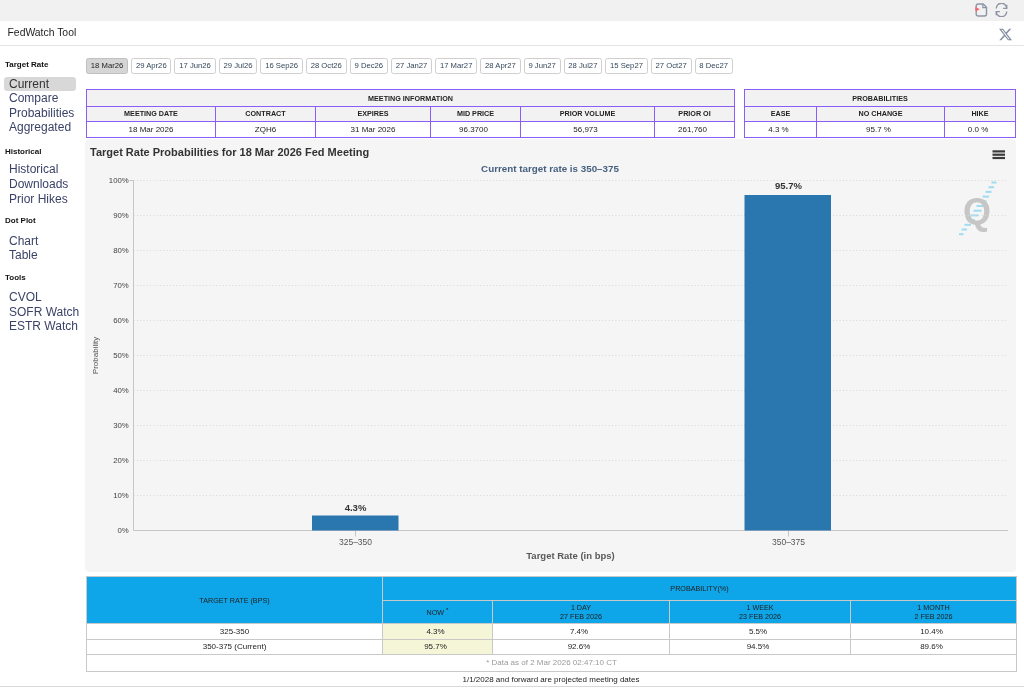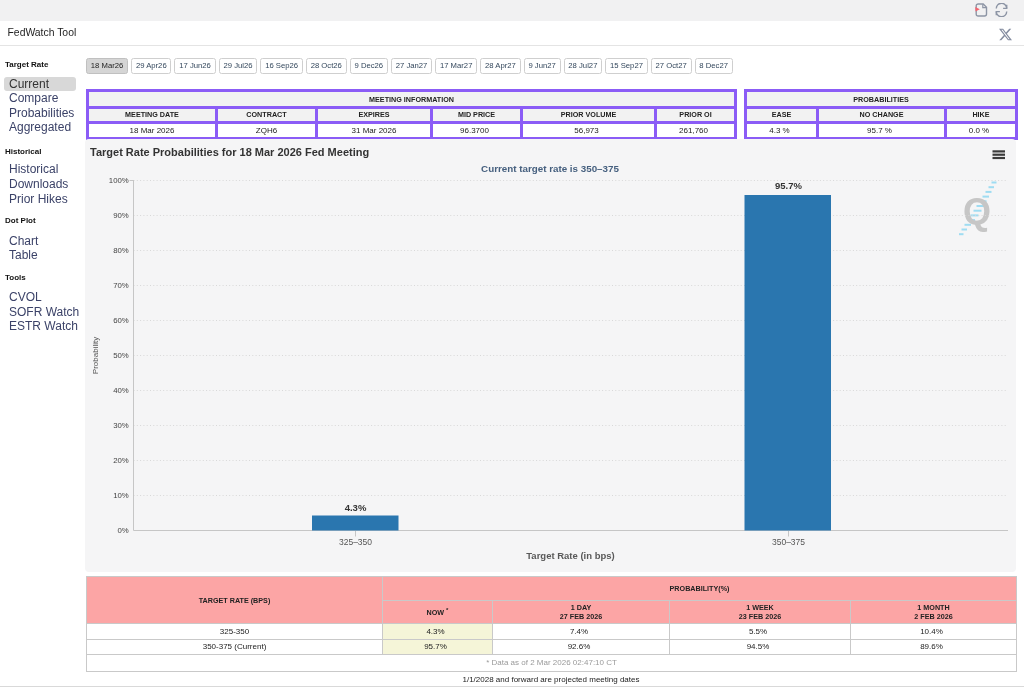--- a/index.html
+++ b/index.html
@@ -13,29 +13,29 @@
 .sb-h { left:5px; font-size:8px; line-height:10px; font-weight:bold; color:#111; }
 .sb-a { left:9px; font-size:12px; line-height:10px; color:#3b4268; }
 #cursel { left:4px; top:77px; width:72px; height:14px; background:#d8d8d8; border-radius:3px; }
 
 #tabs { left:86px; top:58px; display:flex; gap:3px;border-radius:6px; }
 .tab { height:16px; line-height:14px; padding:0 3.8px; border:1px solid #cfcfcf; border-radius:2.5px; background:#fff; font-size:7.7px; color:#33475c; white-space:nowrap; }
 .tab.sel { background:#d5d5d5; border-color:#c0c0c0; color:#222; }
 
 table { border-collapse:collapse; table-layout:fixed; }
 .itab { font-size:8px; color:#222; }
-.itab th, .itab td { border:3px solid #8b5cf6; overflow:hidden; white-space:nowrap; }
+.itab th, .itab td { border:1px solid #8b5cf6; overflow:hidden; white-space:nowrap; }
 .itab th { background:#f2f2f2; font-size:7.2px; font-weight:bold; }
 .itab td { background:#fff; height:16px; }
 .r { text-align:center; padding-right:4px; }
 .c { text-align:center; }
 
 .btab { font-size:8px; color:#222; }
 .btab th, .btab td { border:1px solid #c9c9c9; overflow:hidden; white-space:nowrap; }
-.btab th { background:#fca5a5; font-size:7.2px; font-weight:bold; line-height:9px; }
+.btab th { background:#0ea5e9; font-size:7.2px; font-weight:normal; line-height:9px; }
 .btab td { background:#fff; height:15.5px; }
 .yel { background:#f5f5d8 !important; }
 .foot1 { color:#9a9a9a; font-size:8px; }
 
 #chart { left:85px; top:139px; width:930.5px; height:433px; background:#f5f5f6; border-radius:4px; }
 #ctitle { left:90px; top:146px; font-size:11px; line-height:12px; font-weight:bold; color:#333; }
 #csub { left:85px; top:163px; width:930px; text-align:center; font-size:9.8px; font-weight:bold; color:#46607f; }
 </style>
 </head>
 <body>

